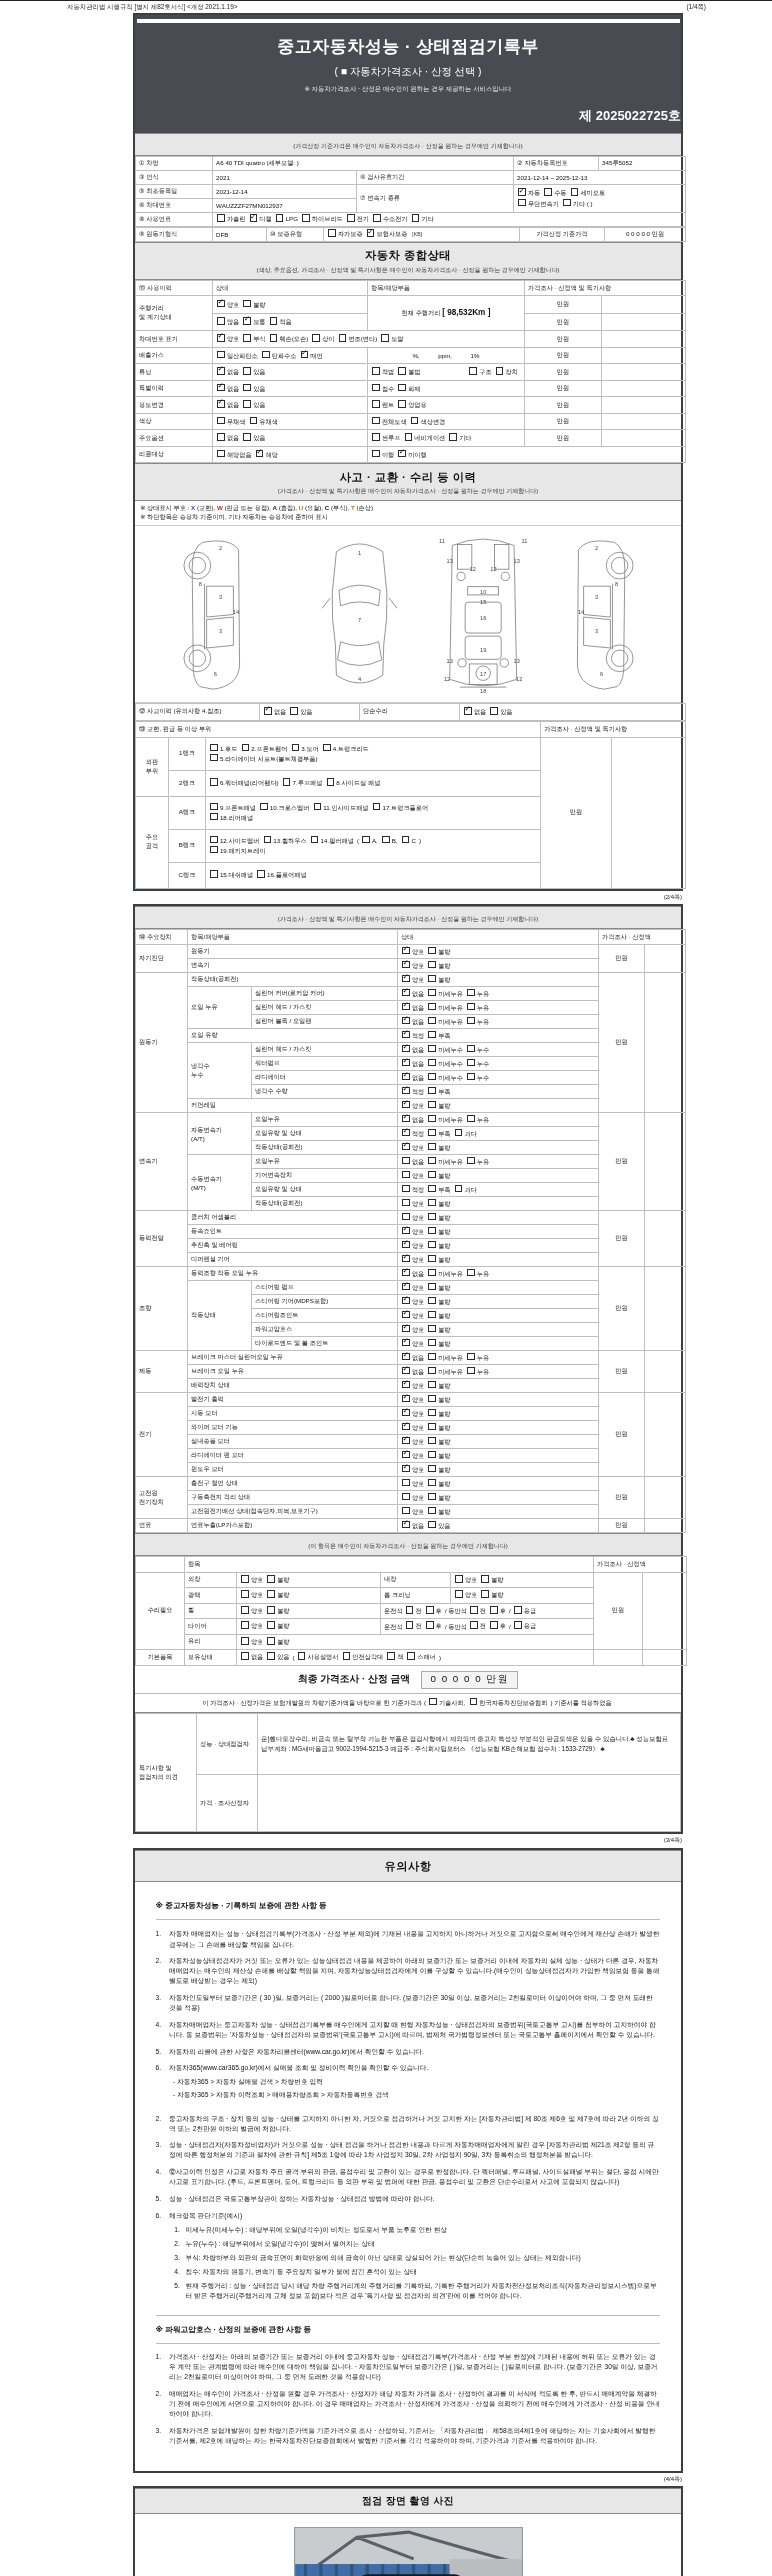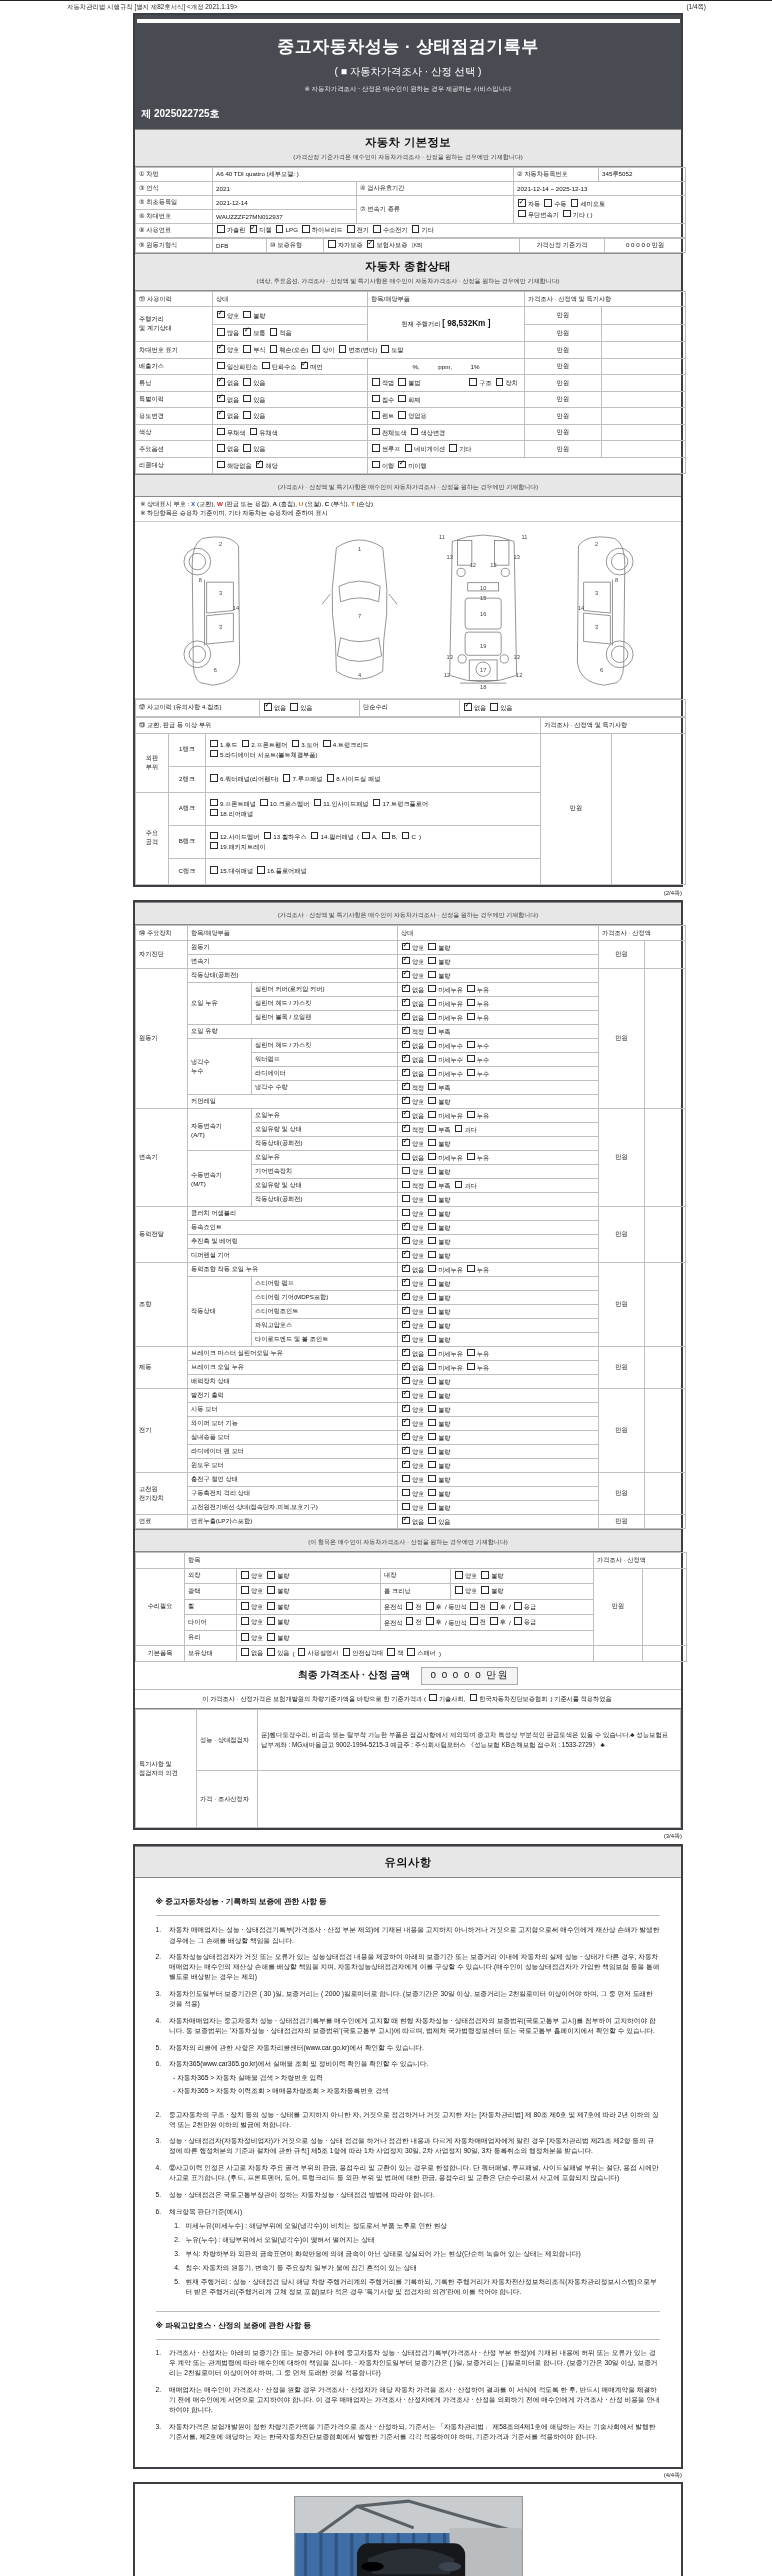--- a/index.html
+++ b/index.html
@@ -8,21 +8,21 @@
   .tophead{width:639px;margin:2.1px auto 1px auto;display:flex;justify-content:space-between;font-size:6.4px;color:#222;}
   .content{width:550px;margin-left:133px;}
   .pagemark{text-align:right;font-size:6px;padding:2.1px 1px;color:#222;}
   .block{border:2.1px solid #3b3f44;background:#fff;}
   
   .darkhead{background:#484c52;color:#fff;padding:3.1px 0 7.2px 0;}
   .whitestrip{height:3.6px;background:#fff;margin:1px 1.5px 12.4px 1.5px;}
   .title-main{text-align:center;font-size:17px;font-weight:bold;letter-spacing:0.5px;}
   .title-sub{text-align:center;font-size:10.3px;margin-top:7.2px;}
   .title-note{text-align:center;font-size:6.4px;margin-top:5.2px;color:#eee;}
-  .doc-no{font-size:10px;font-weight:bold;margin:13.4px 0 1px 6.2px;}
+  .doc-no{font-size:13px;font-weight:bold;margin:13.4px 0 1px 6.2px;text-align:right;}
   
   .secbar{background:#e7e7e7;border-top:0.5px solid #8a8a8a;border-bottom:0.5px solid #8a8a8a;padding:5.2px 0 4.1px 0;}
   .secbar .t{text-align:center;font-size:11.3px;font-weight:bold;letter-spacing:0.5px;}
   .secbar .n{text-align:center;font-size:6px;margin-top:2.6px;color:#333;}
   table{width:100%;border-collapse:collapse;table-layout:fixed;}
   td{border:0.5px solid #bfbfbf;font-size:6.2px;padding:1px 3.1px;vertical-align:middle;word-break:keep-all;}
   tr{height:14px;}
   .lab{color:#222;}
   .price{text-align:center;}
   .center{text-align:center;}
@@ -73,21 +73,20 @@
   <div class="block">
     <div class="darkhead">
       <div class="whitestrip"></div>
       <div class="title-main">중고자동차성능 · 상태점검기록부</div>
       <div class="title-sub">( ■ 자동차가격조사 · 산정 선택 )</div>
       <div class="title-note">※ 자동차가격조사 · 산정은 매수인이 원하는 경우 제공하는 서비스입니다</div>
       <div class="doc-no">제 2025022725호</div>
     </div>
 
     <div class="secbar">
-      <div class="t">자동차 기본정보</div>
       <div class="n">(가격산정 기준가격은 매수인이 자동차가격조사 · 산정을 원하는 경우에만 기재합니다)</div>
     </div>
     <div id="basic-table">
         <table>
           <colgroup>
             <col style="width:77px">
             <col style="width:144px">
             <col style="width:157px">
             <col style="width:85px">
             <col style="width:87px">
@@ -231,20 +230,21 @@
             <tr style="height:16.5px;">
               <td>리콜대상</td>
               <td><span class="opt"><span class="cb"></span>해당없음</span><span class="opt"><span class="cb ck"></span>해당</span></td>
               <td colspan="3"><span class="opt"><span class="cb"></span>이행</span><span class="opt"><span class="cb ck"></span>미이행</span></td>
             </tr>
           </tbody>
         </table>
       </div>
 
     <div class="secbar">
+      <div class="t">사고 · 교환 · 수리 등 이력</div>
       <div class="n">(가격조사 · 산정액 및 특기사항은 매수인이 자동차가격조사 · 산정을 원하는 경우에만 기재합니다)</div>
     </div>
     <div class="notesline" id="legend-line">※ 상태표시 부호 : <span class="colorX">X</span> (교환), <span class="colorW">W</span> (판금 또는 용접), <span class="colorA">A</span> (흠집), <span class="colorU">U</span> (요철), <span class="colorC">C</span> (부식), <span class="colorT">T</span> (손상) <br>※ 하단항목은 승용차 기준이며, 기타 자동차는 승용차에 준하여 표시</div>
     <div class="diagwrap">
       <svg id="car-diagrams" width="515" height="165" viewBox="0 0 1000 320">
           <g stroke="#777" fill="none" stroke-width="1.5" transform="translate(60,10) scale(1,1)">
             <path d="M40,10 Q95,0 110,25 L112,250 Q108,290 60,295 L35,290 Q20,280 22,240 L20,60 Q20,20 40,10 Z"></path>
             <circle cx="30" cy="55" r="26"></circle>
             <circle cx="30" cy="55" r="16"></circle>
             <circle cx="30" cy="235" r="26"></circle>
@@ -772,20 +772,23 @@
         <div class="nitem">
           <span class="nnum">3.</span>
           <div class="ntext">자동차가격은 보험개발원이 정한 차량기준가액을 기준가격으로 조사 · 산정하되, 기준서는 「자동차관리법」 제58조의4제1호에 해당하는 자는 기술사회에서 발행한 기준서를, 제2호에 해당하는 자는 한국자동차진단보증협회에서 발행한 기준서를 각각 적용하여야 하며, 기준가격과 기준서를 적용하여야 합니다.</div>
         </div>
       </div>
   </div>
 
   <div class="pagemark">(4/4쪽)</div>
 
   <div class="block">
+    <div class="secbar" style="padding:6.2px 0 5.2px 0;">
+      <div class="t" style="font-size:9.8px;">점검 장면 촬영 사진</div>
+    </div>
     <div class="photozone">
       <svg class="photo" width="227" height="170" viewBox="0 0 440 330">
         <rect x="0" y="0" width="440" height="330" fill="#8d959c"></rect>
         <polygon points="0,0 440,0 440,70 0,95" fill="#c9ccce"></polygon>
         <path d="M20,90 L120,18 L230,60 L120,18 L220,8 L330,40 L440,70" stroke="#5a6166" stroke-width="6" fill="none"></path>
         <rect x="0" y="70" width="300" height="150" fill="#3f6da5"></rect>
         <g stroke="#2f557f" stroke-width="6">
           <line x1="20" y1="70" x2="20" y2="220"></line>
             <line x1="50" y1="70" x2="50" y2="220"></line>
           <line x1="80" y1="70" x2="80" y2="220"></line>

